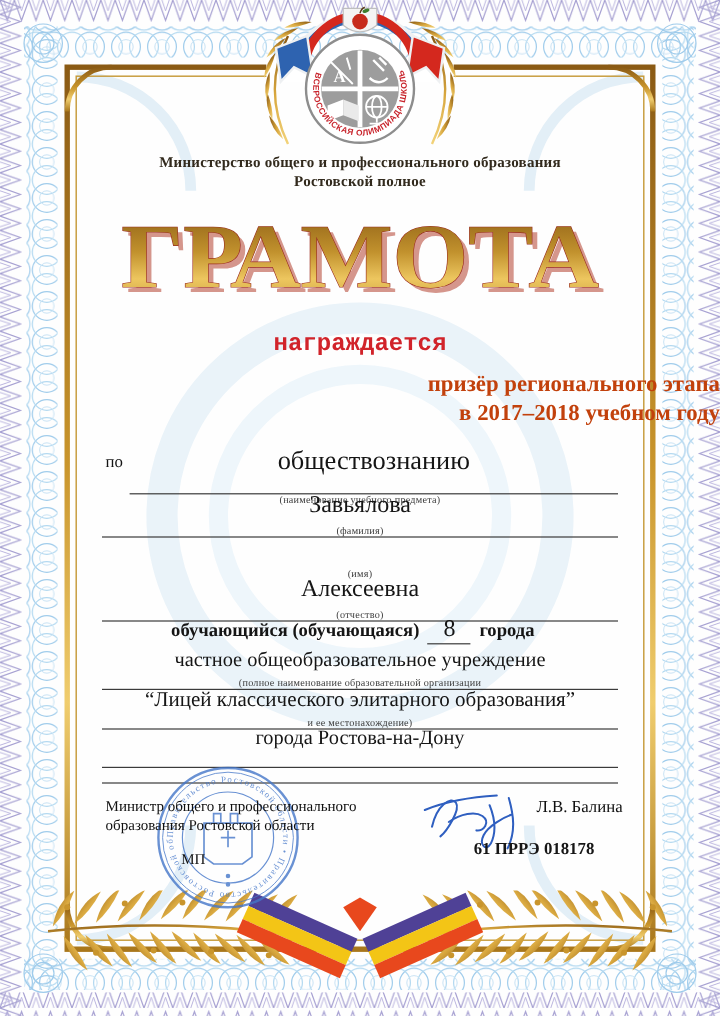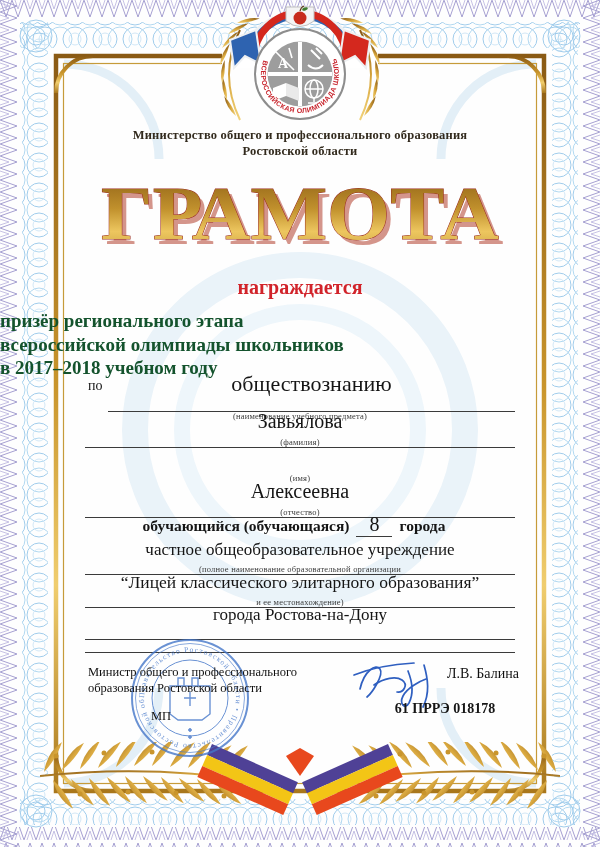--- a/index.html
+++ b/index.html
@@ -3,23 +3,23 @@
 <meta charset="utf-8">
 <style>
   html,body{margin:0;padding:0;background:#888;}
   .page{position:relative;width:600px;height:847px;background:#fefefe;overflow:hidden;
         font-family:"Liberation Serif","DejaVu Serif",serif;margin:0 auto;}
   .abs{position:absolute;}
   svg{display:block;}
   .ministry{top:127px;left:0;right:0;text-align:center;font-weight:bold;
             font-size:12.5px;line-height:16px;color:#322a1d;letter-spacing:.2px;}
   .awarded{top:276px;left:0;right:0;text-align:center;font-weight:bold;
-           font-size:20px;color:#d1232a;}
-  .award-lines{top:309px;left:0;right:0;text-align:left;font-weight:bold;
-               font-size:19px;line-height:23.5px;color:#14532d;}
+           font-size:20px;color:#d1232a;font-family:Liberation Mono, monospace;}
+  .award-lines{top:309px;left:0;right:0;text-align:right;font-weight:bold;
+               font-size:19px;line-height:23.5px;color:#c2410c;}
   .field{border-bottom:1px solid #3b3b3b;display:flex;align-items:flex-end;
          justify-content:center;padding-bottom:14px;color:#151515;}
   .caption{text-align:center;font-size:8.5px;color:#3a3a3a;letter-spacing:.2px;}
   .val-reg{font-size:22px;}
   .val-bold{font-size:20px;font-weight:normal;}
   .val-med{font-size:17px;}
   .prefix-po{top:378px;left:88px;font-size:14px;color:#151515;}
   .student-row{top:512px;left:0;right:12px;display:flex;justify-content:center;
                align-items:flex-end;color:#151515;}
   .student-row .bold15{font-weight:bold;font-size:15.5px;padding-bottom:2px;}
@@ -228,40 +228,39 @@
       <path d="M135,87 H153 M144,96 v4 M138,101 h12"></path>
     </g>
     <path id="embTextPath" d="M94.1,56.8 A39,39 0 1 0 165.9,56.8" fill="none"></path>
     <text font-size="7" font-weight="bold" fill="#c8242c" letter-spacing=".4" font-family="Liberation Sans,sans-serif">
       <textPath href="#embTextPath" startOffset="1%">ВСЕРОССИЙСКАЯ ОЛИМПИАДА ШКОЛЬНИКОВ</textPath>
     </text>
   </svg>
 
   <div class="abs ministry">
     <div>Министерство общего и профессионального образования</div>
-    <div>Ростовской области</div>
+    <div>Ростовской полное</div>
   </div>
 
   <svg class="abs" style="left:70px;top:163px" width="460" height="98">
     <defs>
       <linearGradient id="titleGold" x1="0" y1="0" x2="0" y2="1">
         <stop offset="0" stop-color="#8a5c14"></stop>
           <stop offset=".45" stop-color="#c1912d"></stop>
         <stop offset=".72" stop-color="#edc65f"></stop>
           <stop offset="1" stop-color="#caa140"></stop>
       </linearGradient>
     </defs>
     <text x="232" y="78" text-anchor="middle" font-size="76" font-weight="bold" font-family="Liberation Serif,serif" fill="#b3402e" opacity=".55" textLength="398" lengthAdjust="spacingAndGlyphs" transform="translate(2.5,2.5)">ГРАМОТА</text>
     <text x="230" y="76" text-anchor="middle" font-size="76" font-weight="bold" font-family="Liberation Serif,serif" fill="url(#titleGold)" stroke="#9b2d20" stroke-width="1" paint-order="stroke" textLength="398" lengthAdjust="spacingAndGlyphs">ГРАМОТА</text>
   </svg>
 
   <div class="abs awarded">награждается</div>
   <div class="abs award-lines">
     <div>призёр регионального этапа</div>
-    <div>всероссийской олимпиады школьников</div>
     <div>в 2017–2018 учебном году</div>
   </div>
 
   <span class="abs prefix-po">по</span>
   <div class="abs field" style="top:370px;left:108px;width:407px;height:27px">
     <span class="val-reg">обществознанию</span>
   </div>
   <div class="abs caption" style="top:411px;left:85px;width:430px">(наименование учебного предмета)</div>
 
   <div class="abs field" style="top:406px;left:85px;width:430px;height:27px">

